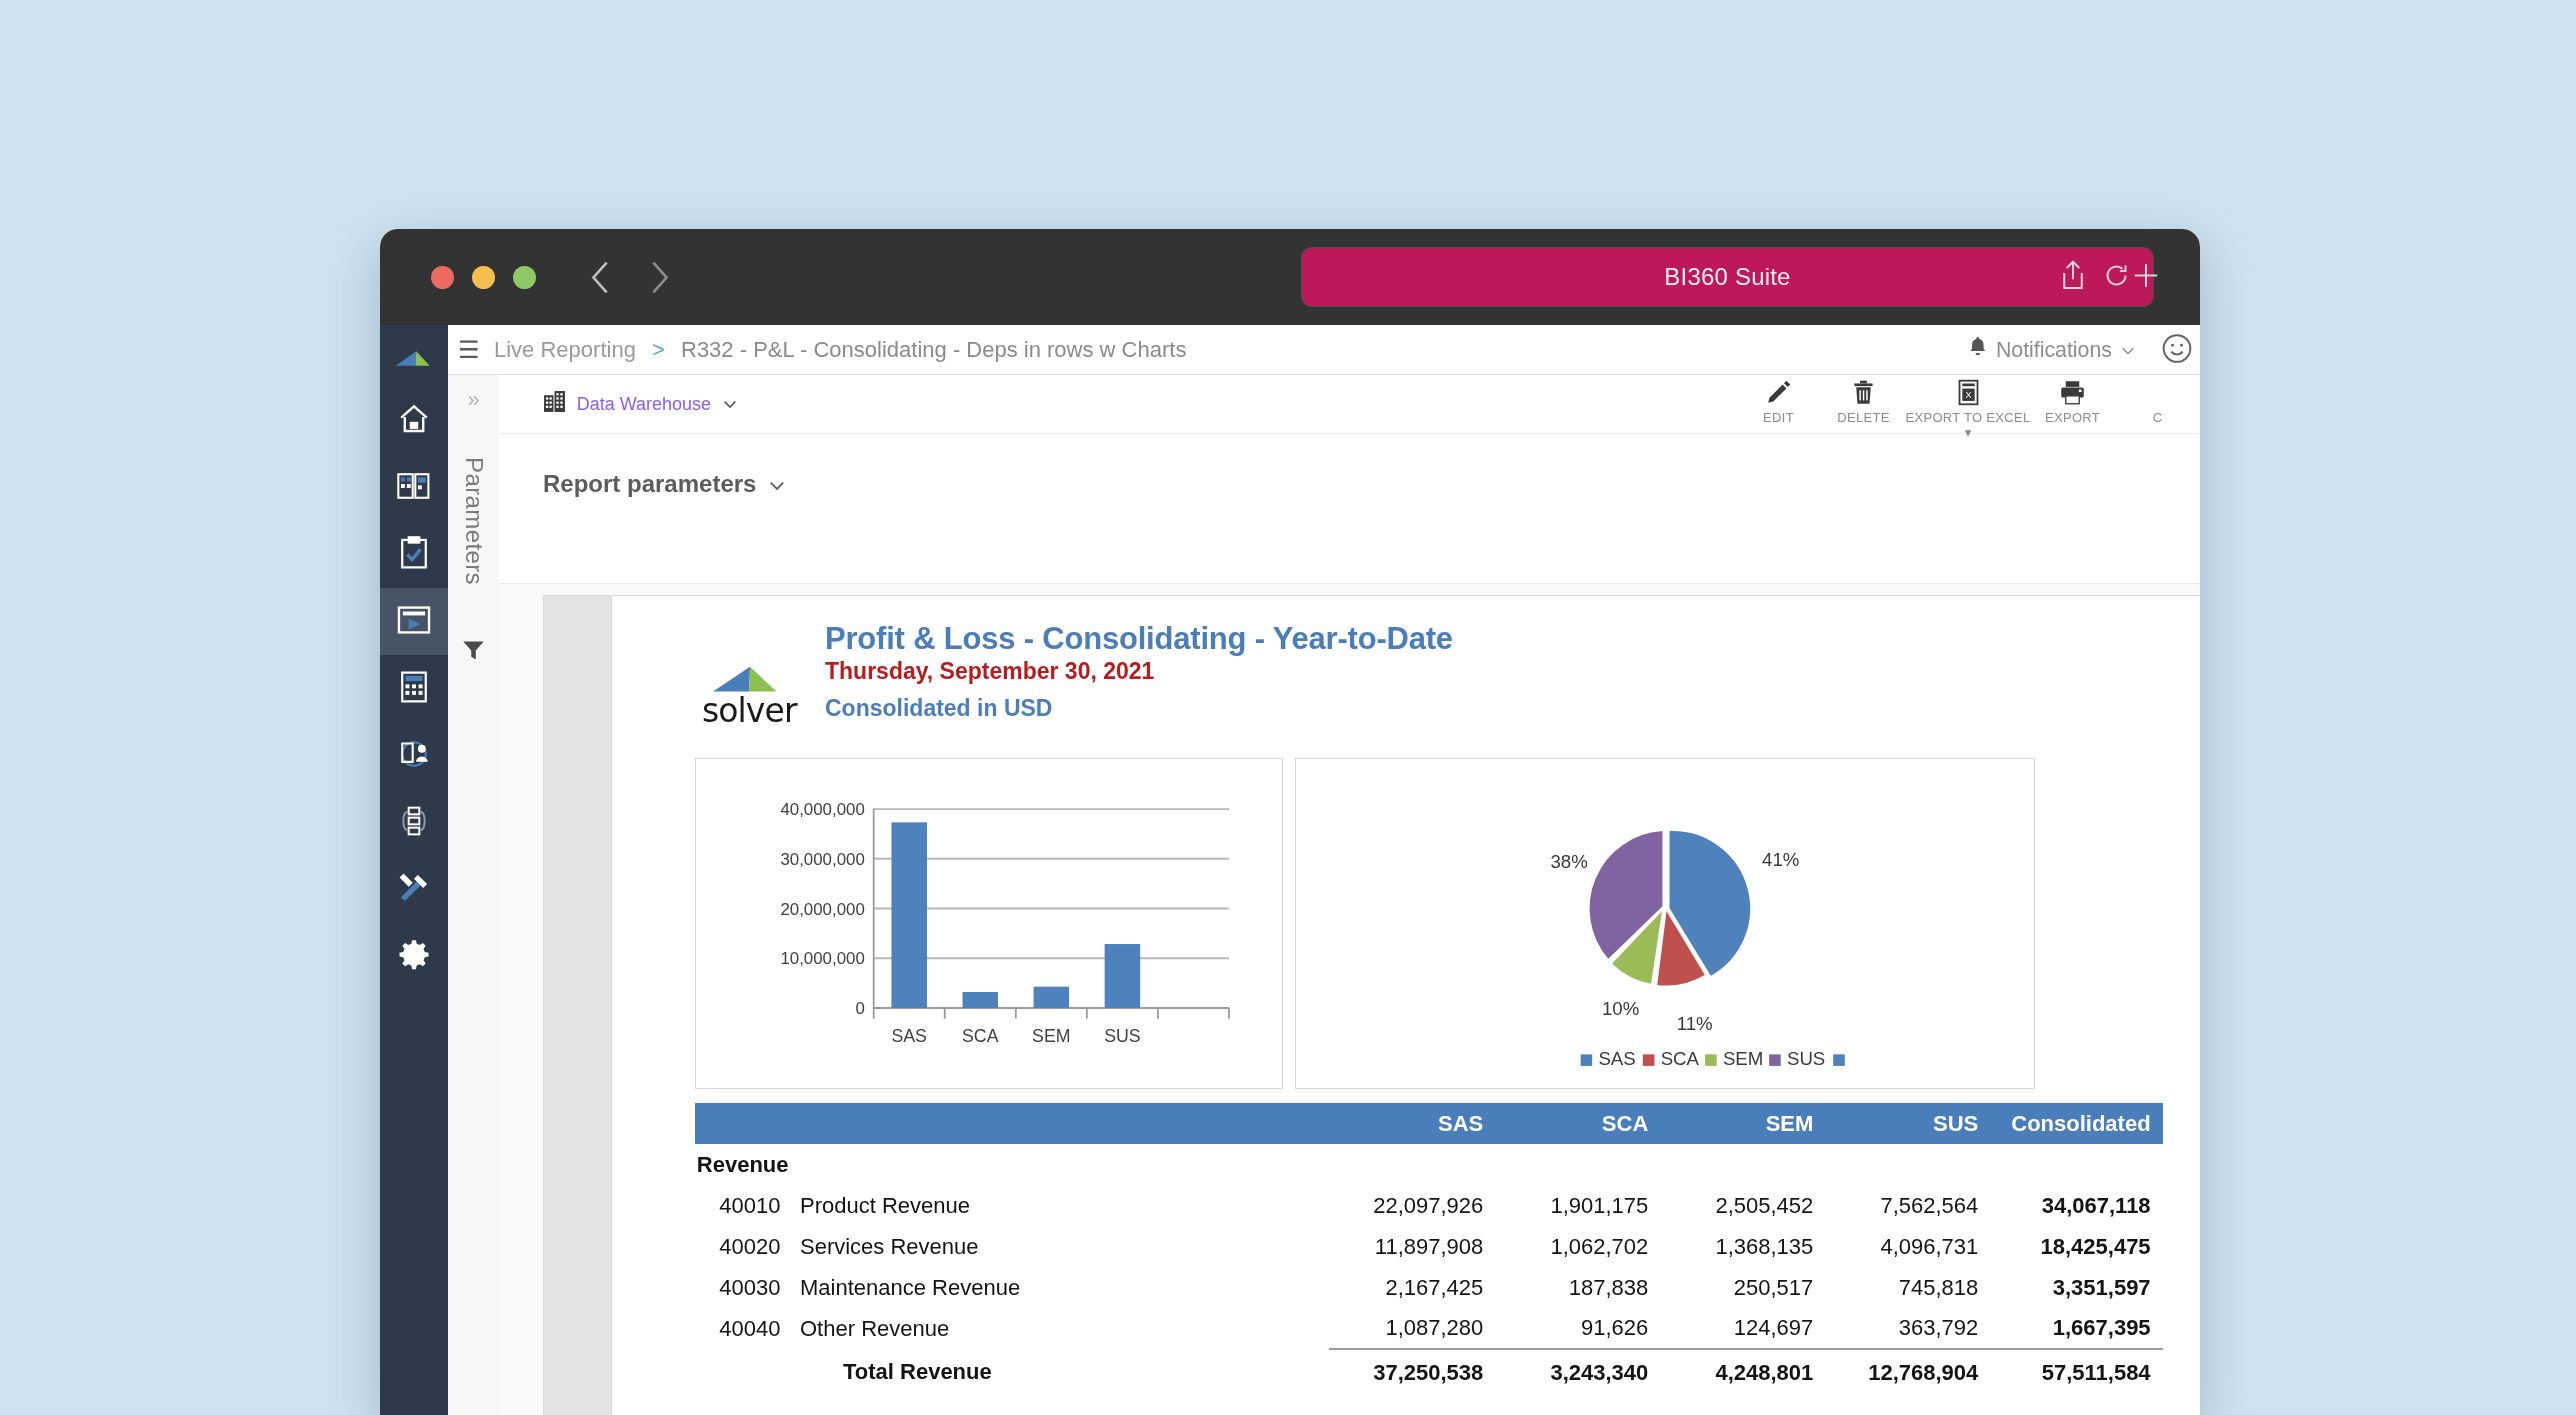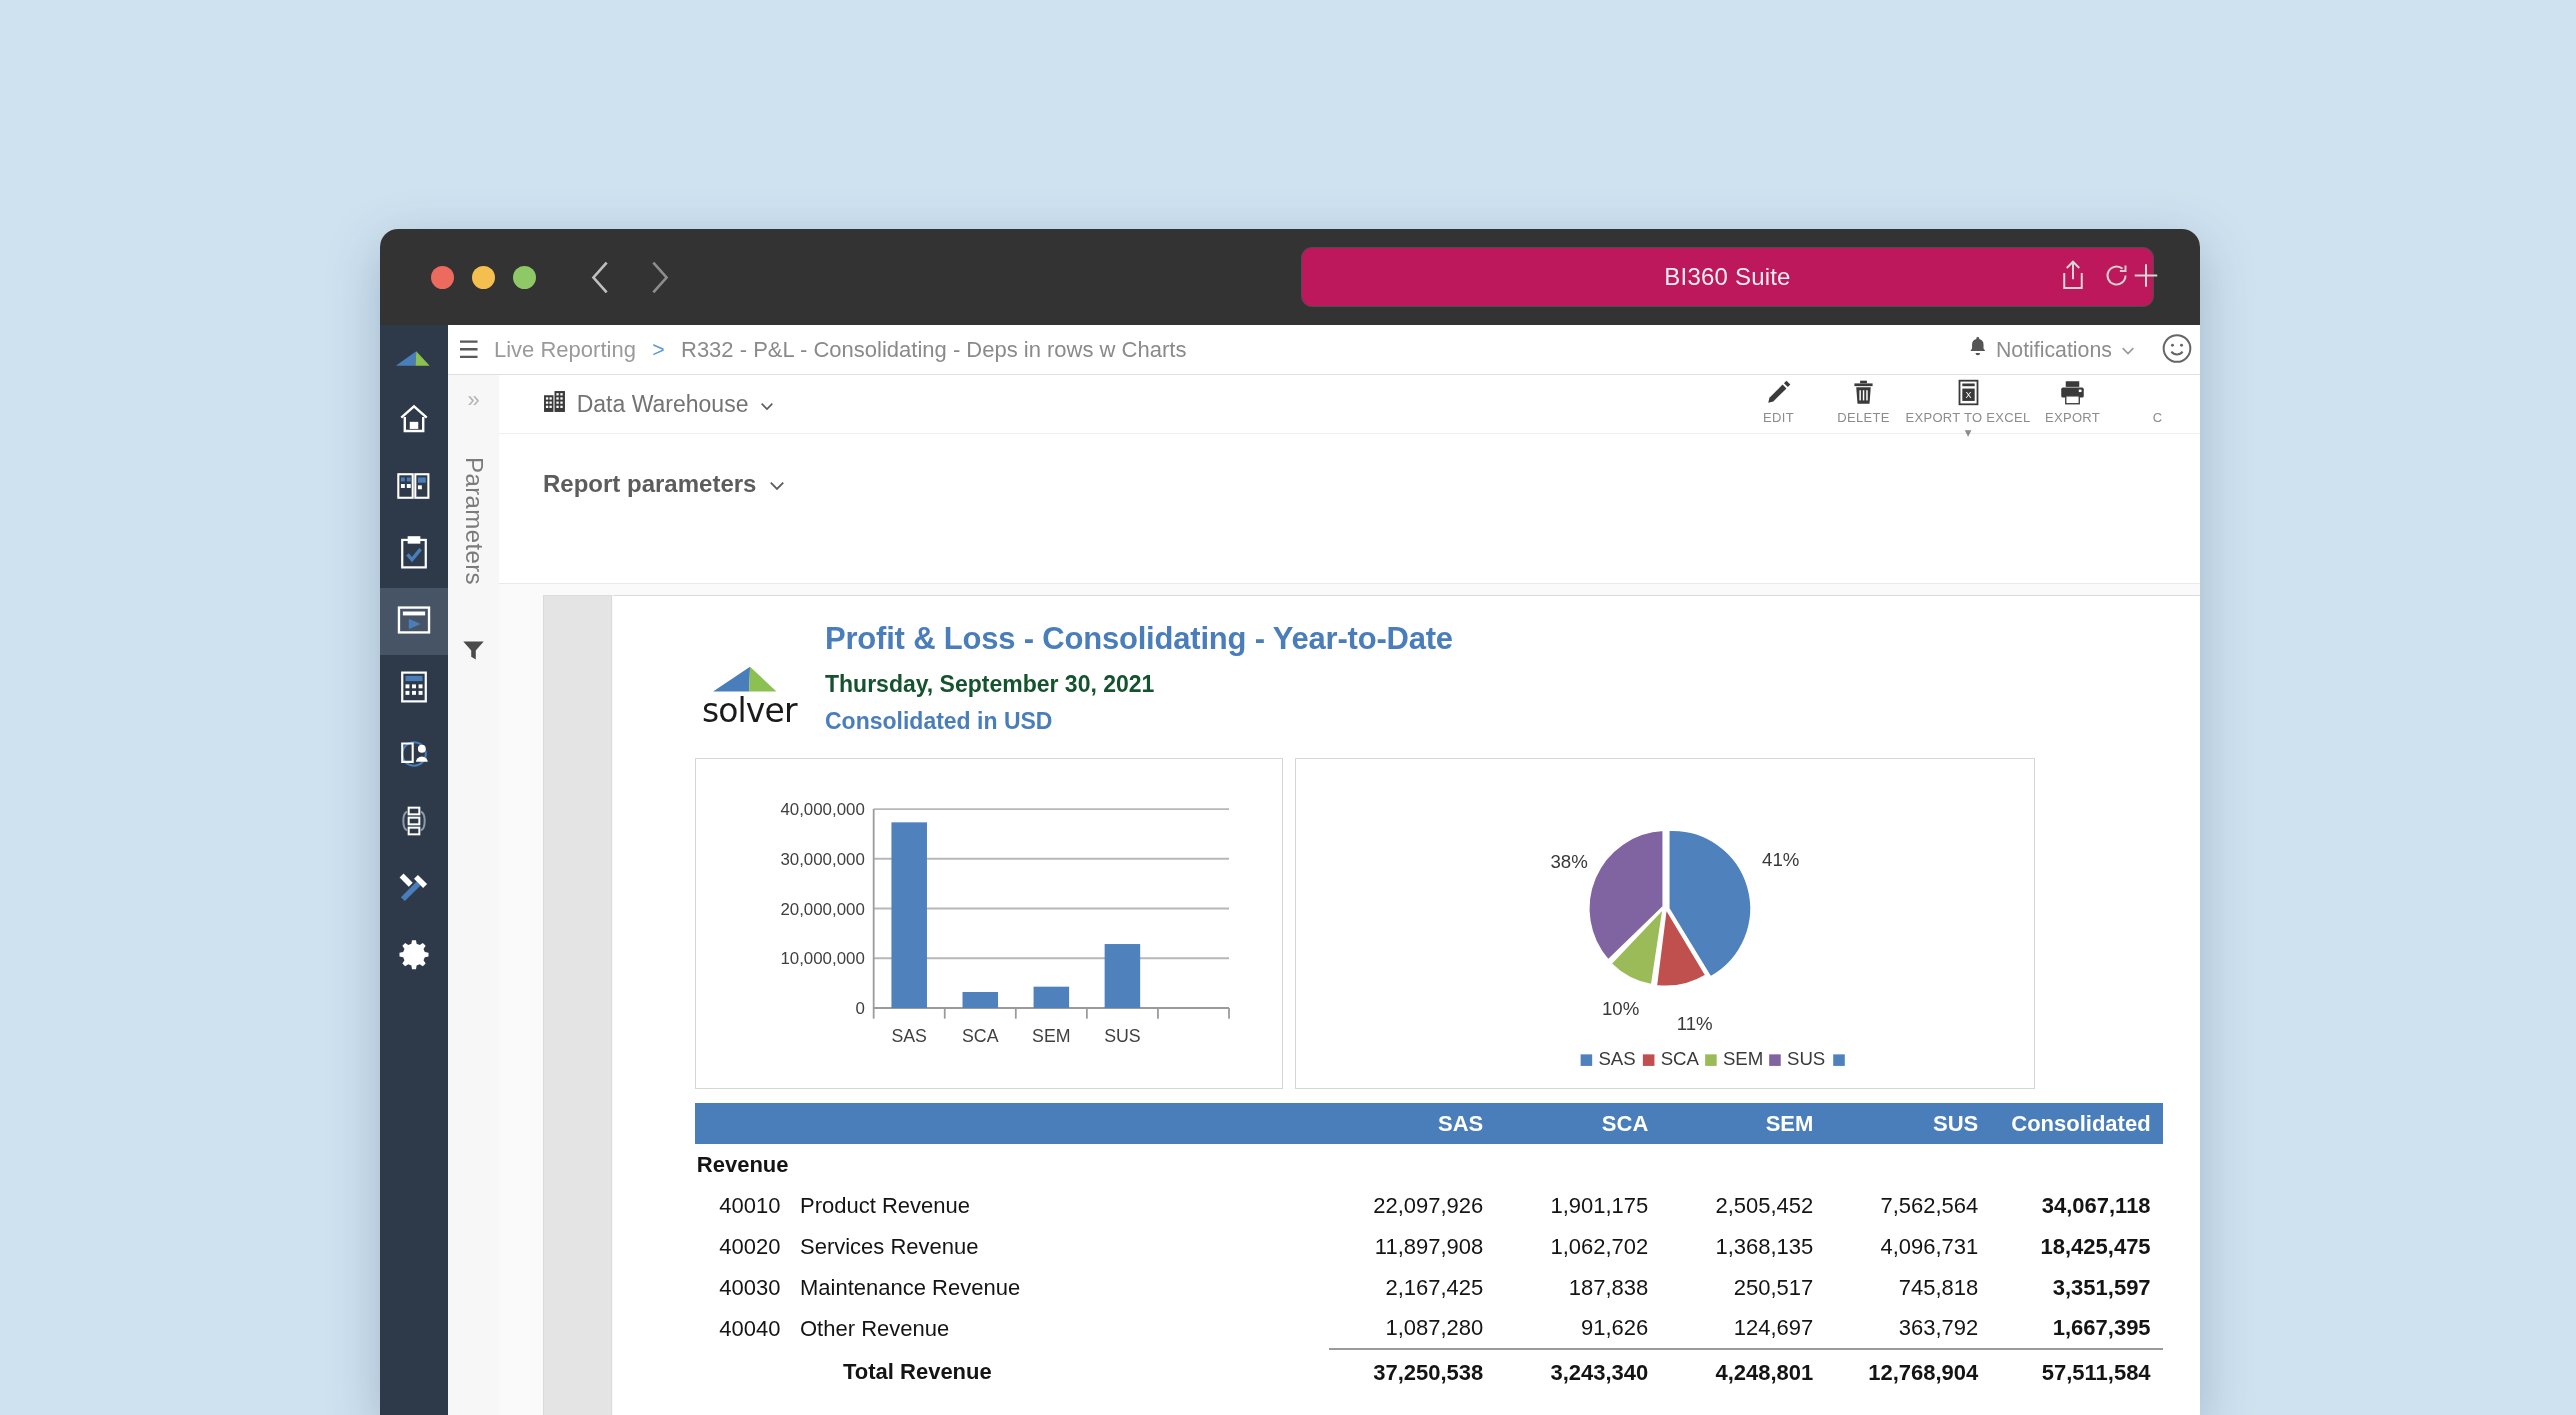--- a/index.html
+++ b/index.html
@@ -117,21 +117,21 @@
     overflow: hidden;
   }
 
   
   #toolbar-row {
     position: relative;
     height: 59px;
     border-bottom: 0.9px solid #eeeeee;
     display: flex; align-items: center;
   }
-  #dw-picker { display: flex; align-items: center; gap: 10.7px; margin-left: 44px; color: #737373; font-size: 23px; }
+  #dw-picker { display: flex; align-items: center; gap: 10.7px; margin-left: 44px; color: #8b5cf6; font-size: 18px; }
   #toolbar-actions {
     position: absolute; right: 0; top: 3.6px;
     display: flex; gap: 0px; align-items: flex-start;
   }
   .tool-btn {
     width: 85px;
     display: flex; flex-direction: column; align-items: center; gap: 4.4px;
     cursor: pointer;
   }
   .tool-btn .tb-ico { height: 27px; display:flex; align-items:center; justify-content:center; }
@@ -169,21 +169,21 @@
     border-top: 0.9px solid #dadada;
     overflow: hidden;
   }
 
   
   #rep-head { position: relative; padding: 25px 0 0 0; height: 148px; }
   #solver-logo { position: absolute; left: 89px; top: 62px; width: 108px; }
   #solver-logo .sv-word { font-family: "DejaVu Sans", sans-serif; font-size: 33px; color: #1b1b1b; letter-spacing: -0.9px; line-height: 1; margin-top: -3.6px;}
   #rep-titles { margin-left: 212px; }
   #rep-title { color: #4a7ebb; font-size: 31px; font-weight: bold; letter-spacing: -0.2px; }
-  #rep-sub1 { color: #14532d; font-size: 23px; font-weight: bold; margin-top: 14px; }
+  #rep-sub1 { color: #b91c1c; font-size: 23px; font-weight: bold; margin-top: 1px; }
   #rep-sub2 { color: #4a7ebb; font-size: 23px; font-weight: bold; margin-top: 10.7px; }
 
   
   #charts { display: flex; gap: 12.4px; margin: 14.2px 0 0 82px; width: 1468px; }
   .chart-box { background: #fff; border: 0.9px solid #d6d6d6; height: 331px; position: relative; }
   #bar-box { width: 588px; }
   #pie-box { width: 740px; }
 
   
   #tbl { margin: 14.2px 0 0 82px; width: 1468px; border-collapse: collapse; }

